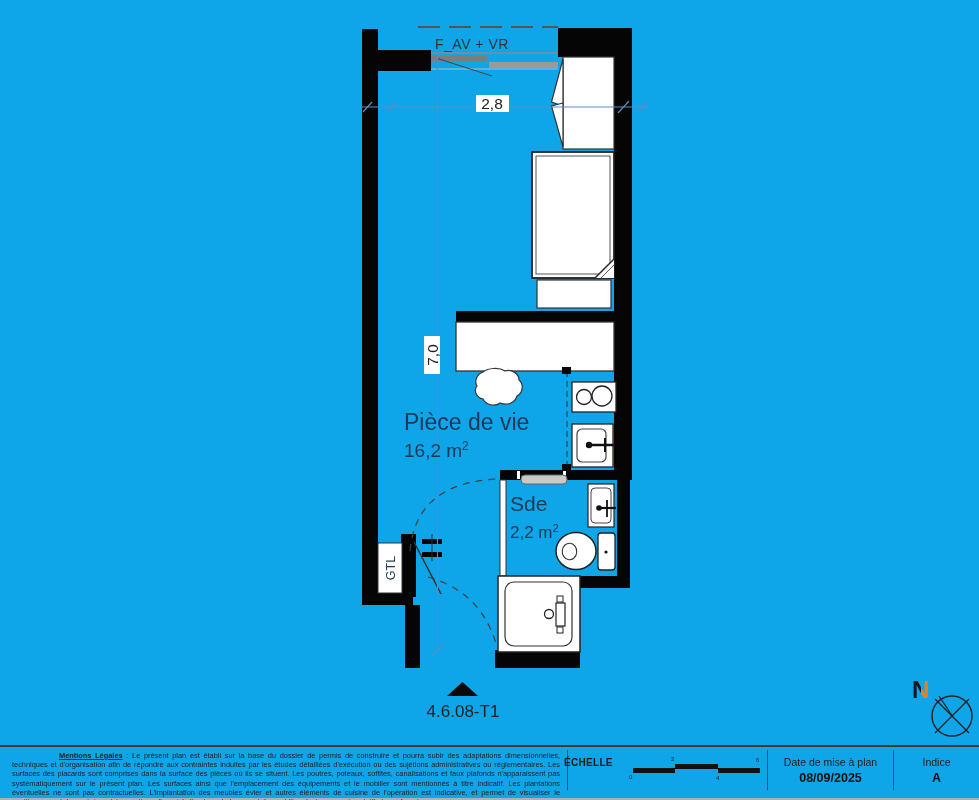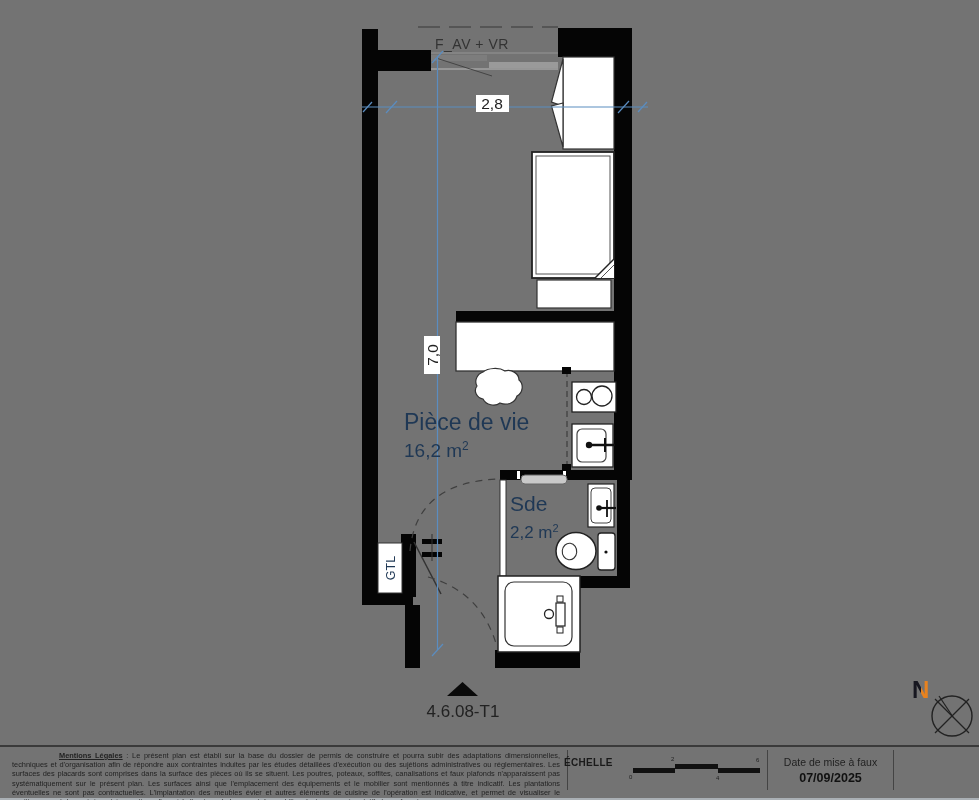--- a/index.html
+++ b/index.html
@@ -1,16 +1,16 @@
 <!DOCTYPE html>
 <html><head>
 <meta charset="utf-8">
 <style>
   html,body{margin:0;padding:0;background:#fff;}
-  .canvas{position:relative;width:979px;height:800px;background:#737373;overflow:hidden;
+  .canvas{position:relative;width:979px;height:800px;background:#0ea5e9;overflow:hidden;
           font-family:"Liberation Sans",sans-serif;color:#1a1a1a;}
   svg text{font-family:"Liberation Sans",sans-serif;}
   
   .footer{position:absolute;left:0;top:745px;width:979px;height:55px;
           border-top:2px solid #3a3a3a;border-bottom:2px solid #aab0b5;box-sizing:border-box;}
   .legal{position:absolute;left:12px;top:4px;width:548px;font-size:7.4px;line-height:1.24;
          text-align:justify;color:#222;}
   .legal b{text-decoration:underline;margin-left:47px;}
   .vsep{position:absolute;top:3px;height:40px;width:0;border-left:1.3px solid #444;}
   .scale-label{position:absolute;left:564px;top:10px;font-size:10px;font-weight:bold;letter-spacing:.3px;}
@@ -192,20 +192,24 @@
       <div class="seg seg3"></div>
       <span class="tick t0">0</span>
       <span class="tick t2">2</span>
       <span class="tick t4">4</span>
       <span class="tick t6">6</span>
     </div>
 
     <div class="vsep" style="left:767px"></div>
 
     <div class="datecol">
-      <span class="flabel">Date de mise à faux</span>
-      <span class="fvalue">07/09/2025</span>
+      <span class="flabel">Date de mise à plan</span>
+      <span class="fvalue">08/09/2025</span>
     </div>
 
     <div class="vsep" style="left:893px"></div>
 
+    <div class="indicecol">
+      <span class="flabel">Indice</span>
+      <span class="fvalue">A</span>
+    </div>
   </div>
 </div>
 
 </body></html>

